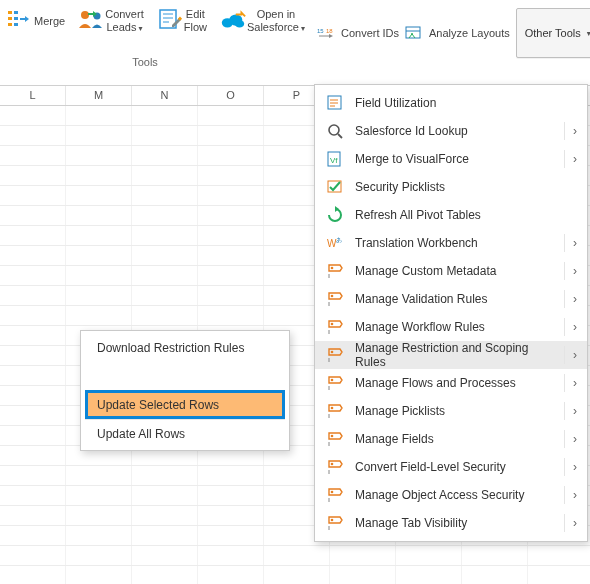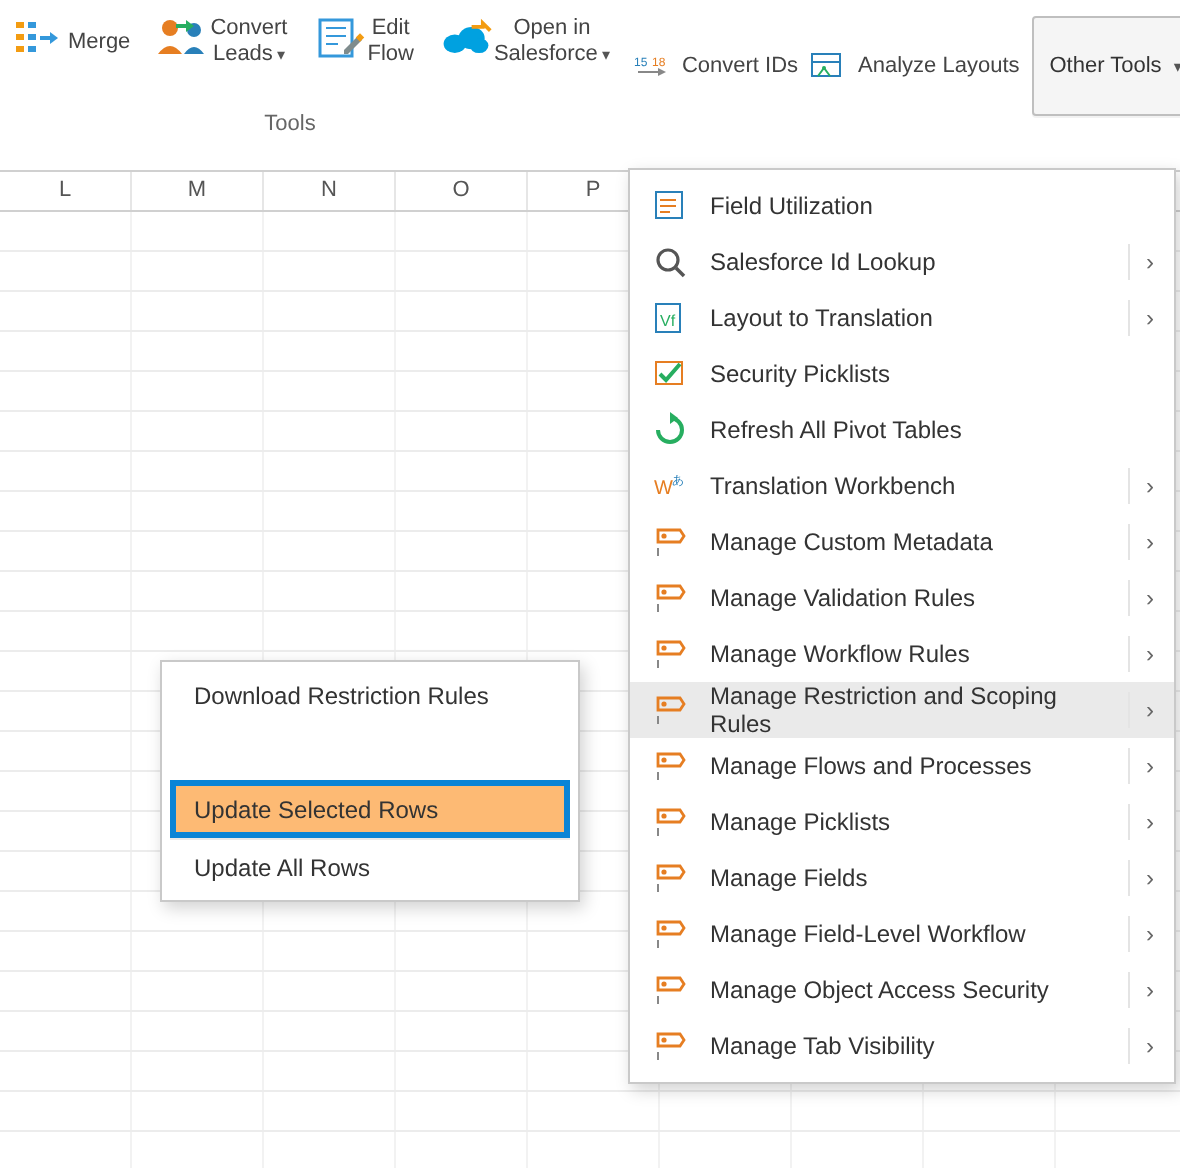--- a/index.html
+++ b/index.html
@@ -472,21 +472,21 @@
       <span class="arrsep"></span>
       <span class="arr">›</span>
     </div>
     <div class="mi">
       <span class="mic">
         <svg width="18" height="18">
           <rect x="2" y="2" width="12" height="14" fill="none" stroke="#2980b9"></rect>
           <text x="4" y="13" font-size="8" fill="#27ae60">Vf</text>
         </svg>
       </span>
-      <span class="mlabel">Layout to Translation</span>
+      <span class="mlabel">Merge to VisualForce</span>
       <span class="arrsep"></span>
       <span class="arr">›</span>
     </div>
     <div class="mi">
       <span class="mic">
         <svg width="18" height="18">
           <rect x="2" y="3" width="13" height="11" fill="none" stroke="#e67e22"></rect>
           <path d="M4 9 L7 12 L14 4" fill="none" stroke="#27ae60" stroke-width="2"></path>
         </svg>
       </span>
@@ -597,21 +597,21 @@
       <span class="arr">›</span>
     </div>
     <div class="mi">
       <span class="mic">
         <svg width="18" height="18">
           <path d="M3 3 L14 3 L16 6 L14 9 L3 9 Z" fill="none" stroke="#e67e22" stroke-width="1.4"></path>
           <circle cx="6" cy="6" r="1.3" fill="#e67e22"></circle>
           <line x1="3" y1="12" x2="3" y2="16" stroke="#888"></line>
         </svg>
       </span>
-      <span class="mlabel">Manage Field-Level Workflow</span>
+      <span class="mlabel">Convert Field-Level Security</span>
       <span class="arrsep"></span>
       <span class="arr">›</span>
     </div>
     <div class="mi">
       <span class="mic">
         <svg width="18" height="18">
           <path d="M3 3 L14 3 L16 6 L14 9 L3 9 Z" fill="none" stroke="#e67e22" stroke-width="1.4"></path>
           <circle cx="6" cy="6" r="1.3" fill="#e67e22"></circle>
           <line x1="3" y1="12" x2="3" y2="16" stroke="#888"></line>
         </svg>

